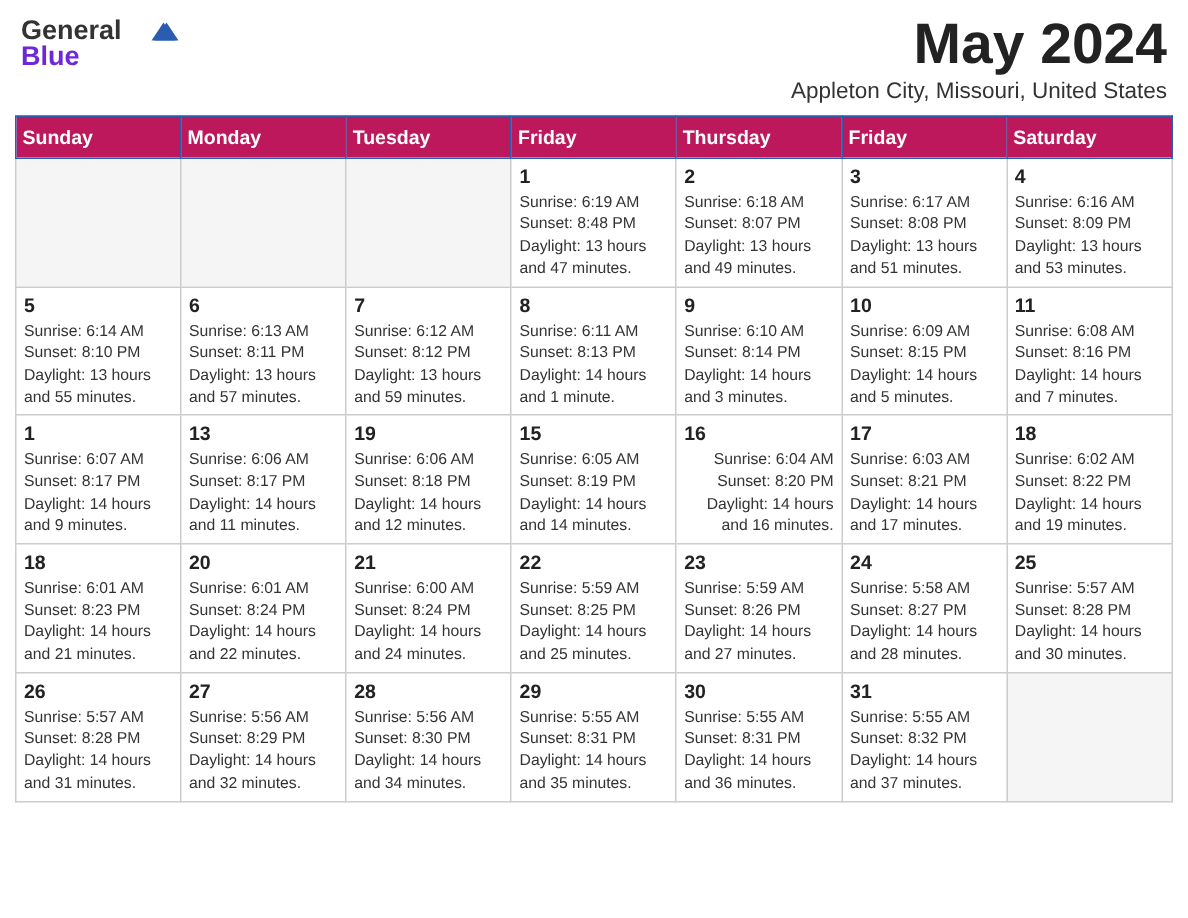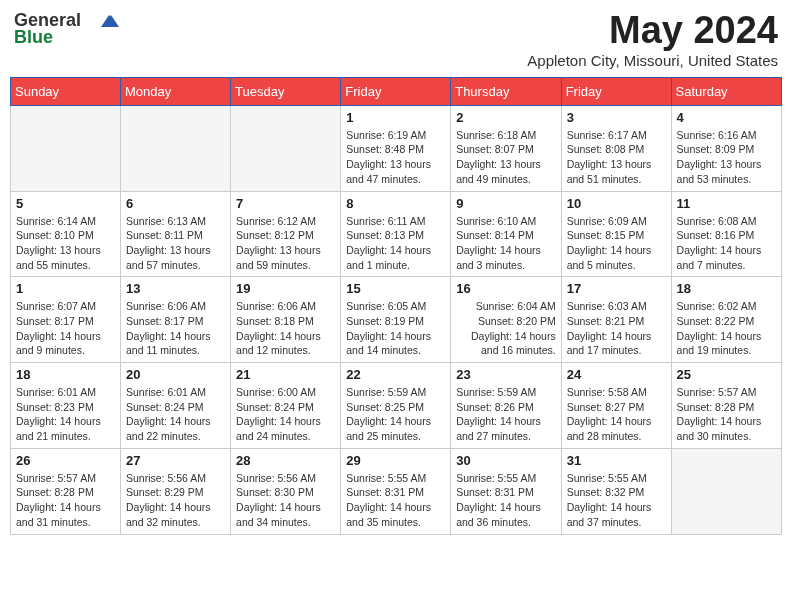--- a/index.html
+++ b/index.html
@@ -39,26 +39,26 @@
     .location {
       font-size: 15px;
       color: #333;
     }
     .calendar {
       width: 100%;
       border-collapse: collapse;
       font-size: 11px;
     }
     .calendar th {
-      background: #ef4444;
+      background: #be185d;
       color: #fff;
       padding: 6px 4px;
       text-align: left;
       font-size: 13px;
-      font-weight: normal;
+      font-weight: bold;
       border: 1px solid #2a5db0;
     }
     .calendar td {
       border: 1px solid #ccc;
       vertical-align: top;
       padding: 4px 5px;
       width: 113px;
       min-height: 80px;
       background: #fff;
     }
@@ -85,21 +85,21 @@
 
 <div class="header">
   <div class="logo">
     <div class="logo-row">
       <span style="font-size:18px;font-weight:bold;color:#333;">General</span>
       <svg width="20" height="16" viewBox="0 0 20 16" style="margin-left:2px;">
         <polygon points="2,14 10,2 18,14" fill="#2a5db0"></polygon>
         <polygon points="10,14 18,2 26,14" fill="#2a5db0" transform="translate(-6,0)"></polygon>
       </svg>
     </div>
-    <span style="font-size:18px;font-weight:bold;color:#15803d;margin-top:-4px;">Blue</span>
+    <span style="font-size:18px;font-weight:bold;color:#6d28d9;margin-top:-4px;">Blue</span>
   </div>
   <div class="title-area">
     <div class="month-title">May 2024</div>
     <div class="location">Appleton City, Missouri, United States</div>
   </div>
 </div>
 
 <table class="calendar">
   <thead>
     <tr>

